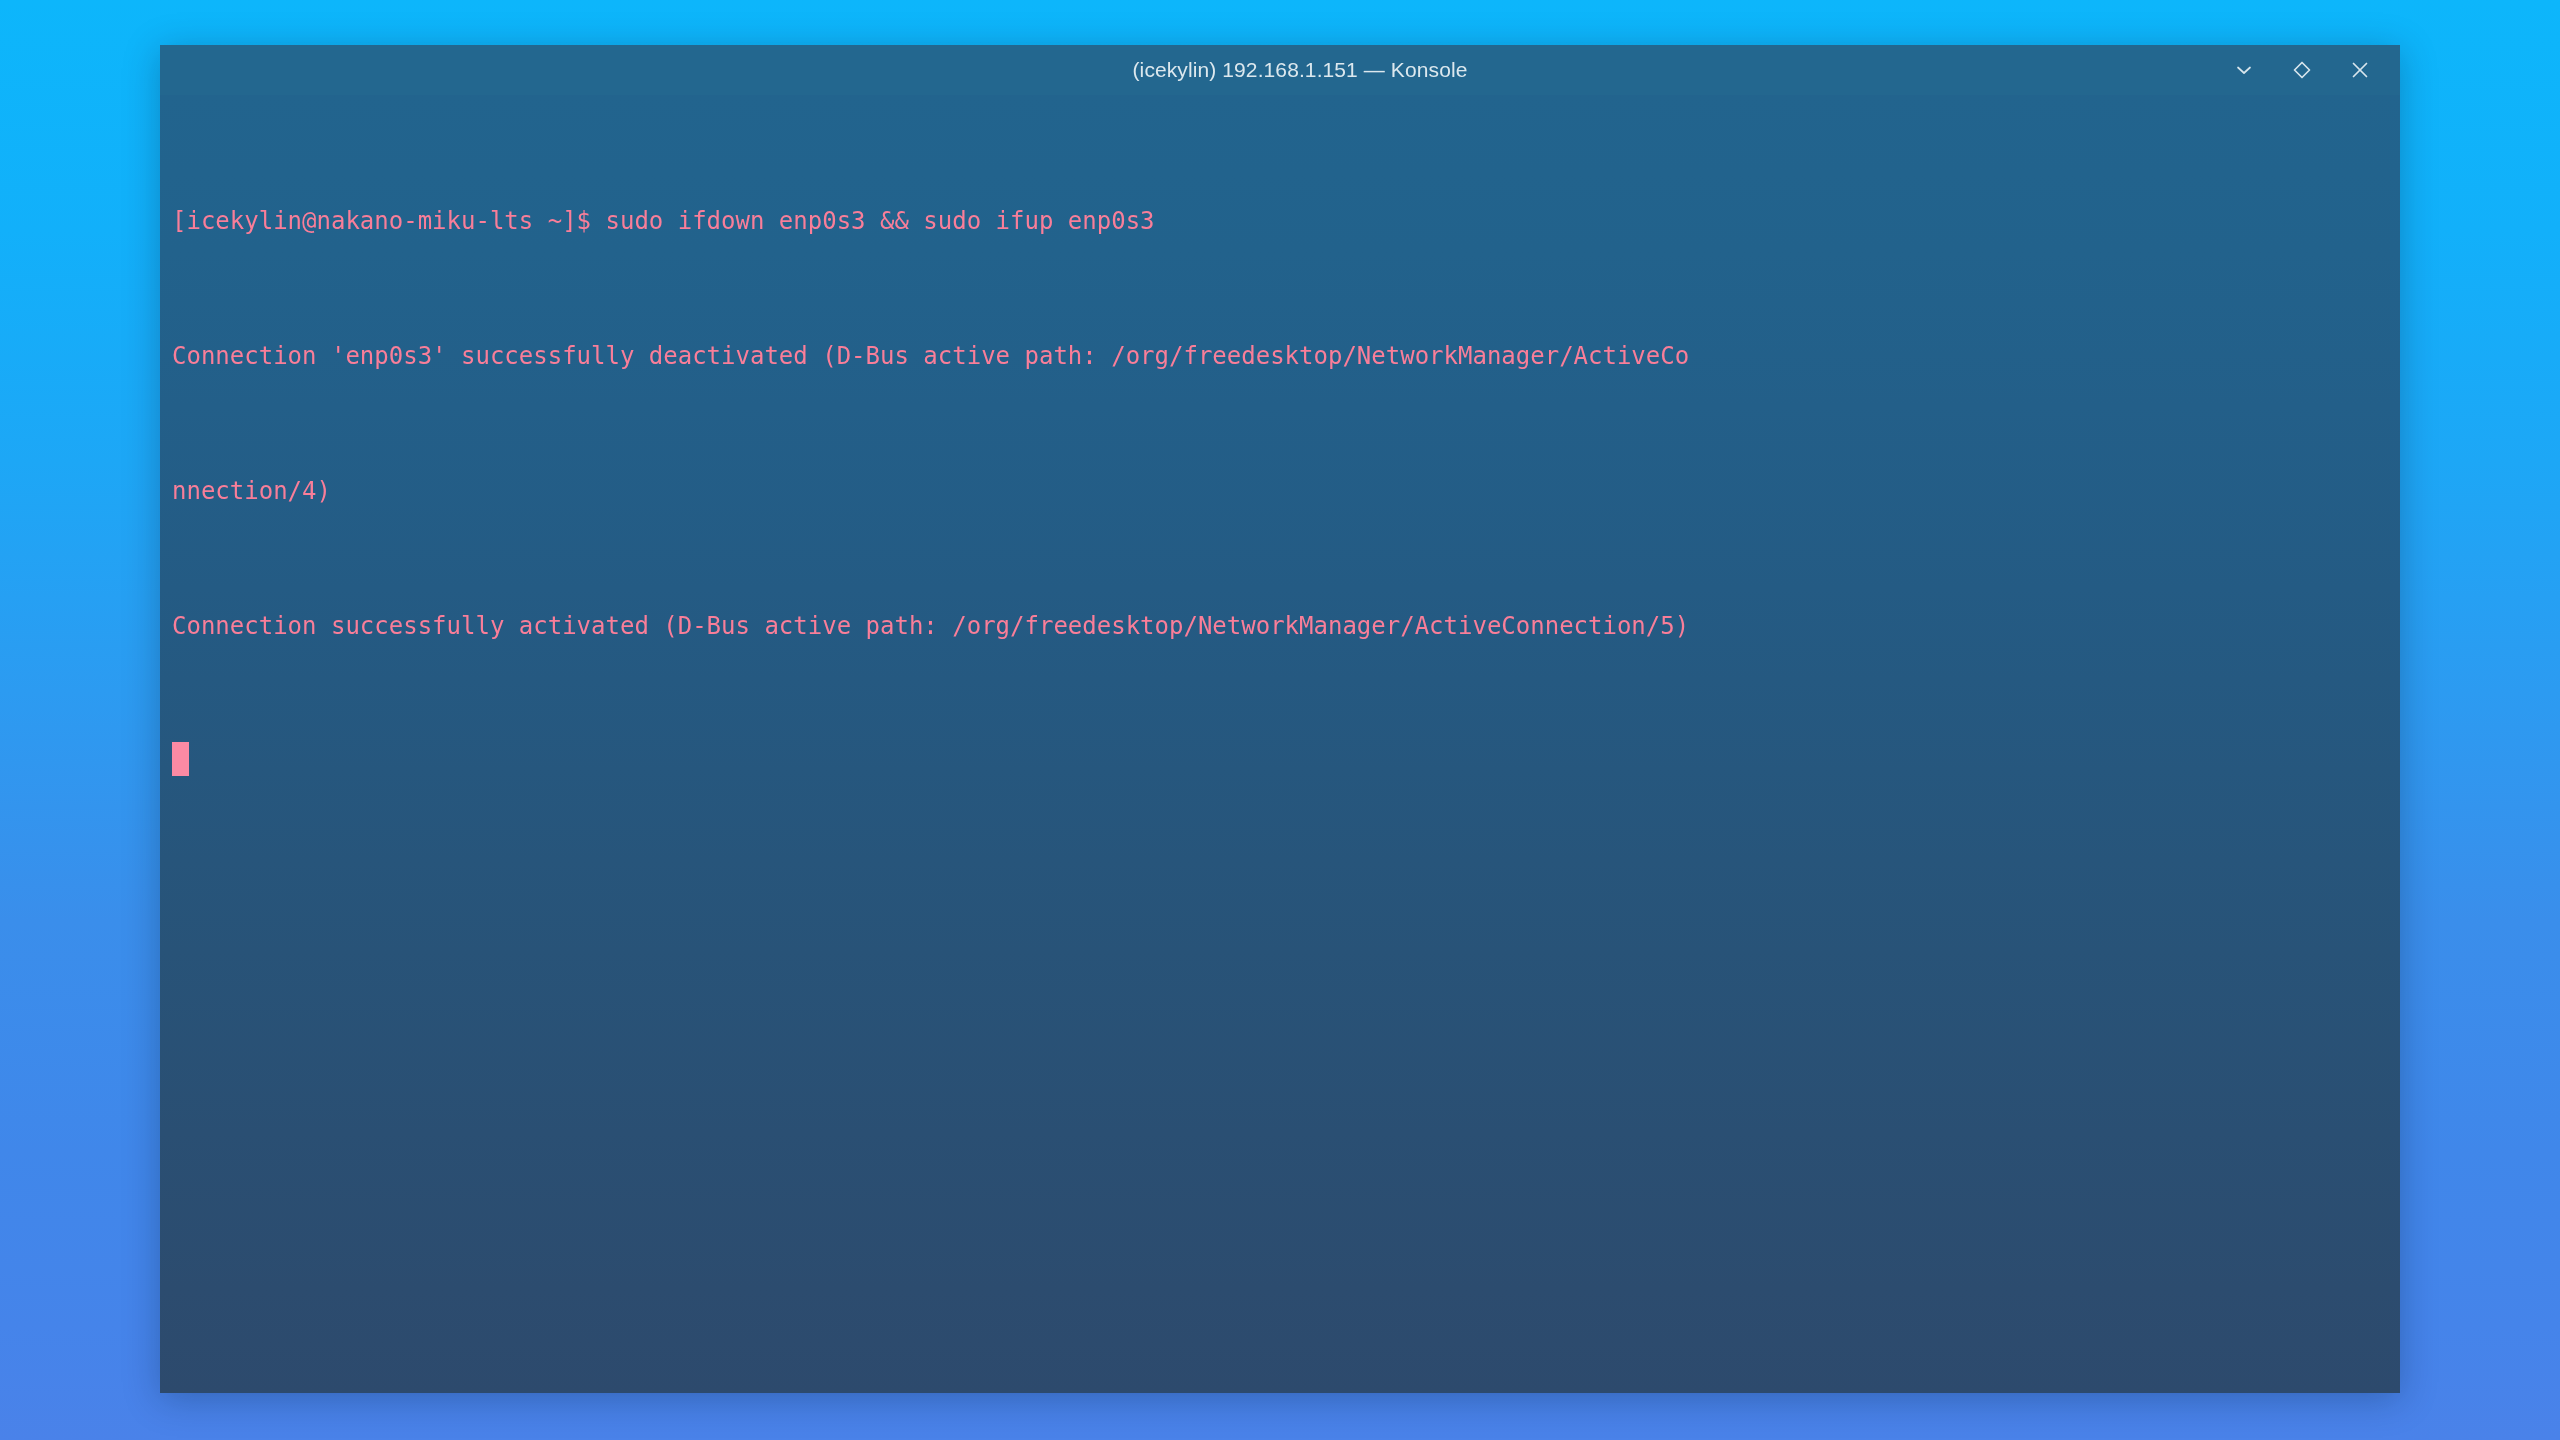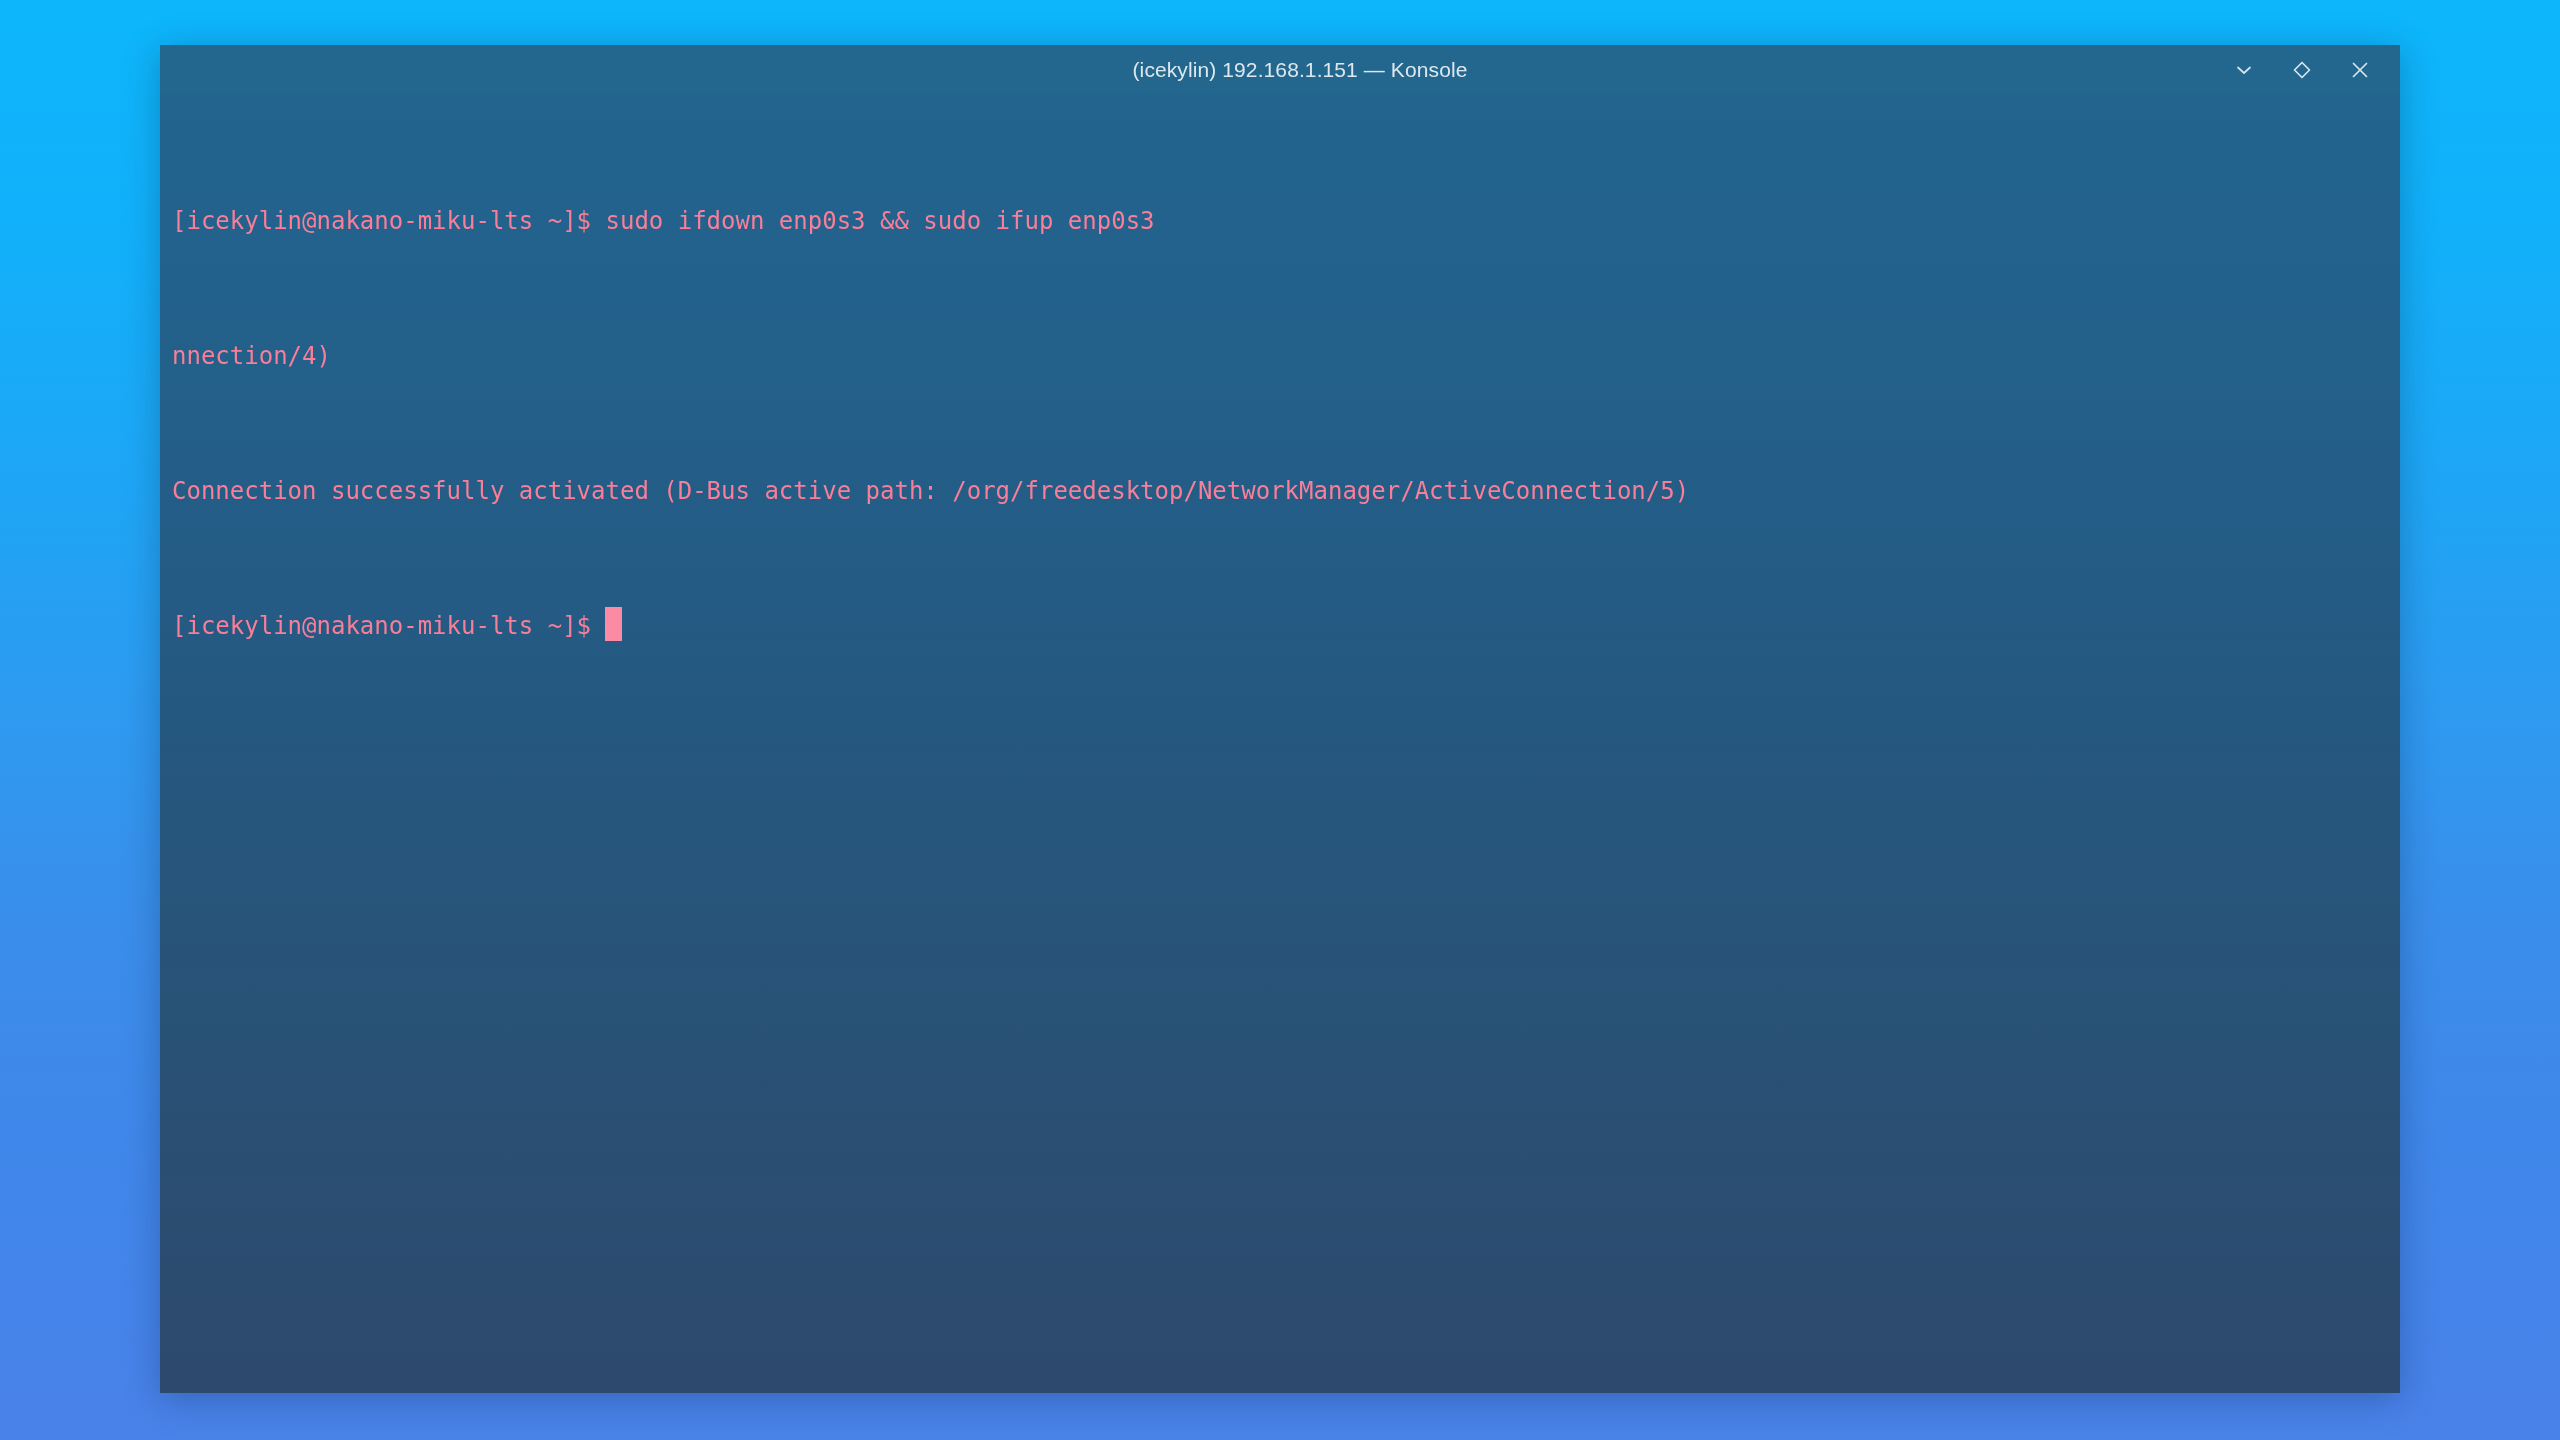--- a/index.html
+++ b/index.html
@@ -159,20 +159,21 @@
               <line x1="17.5" y1="4.5" x2="4.5" y2="17.5"></line>
             </svg>
           </span>
         </div>
       </div>
     </div>
 
     <div id="terminal-body">
       <div id="terminal-output">
         <div class="term-line">[icekylin@nakano-miku-lts ~]$ sudo ifdown enp0s3 &amp;&amp; sudo ifup enp0s3</div>
+        <div class="term-line">Connection 'enp0s3' successfully deactivated (D-Bus active path: /org/freedesktop/NetworkManager/ActiveCo</div>
         <div class="term-line">nnection/4)</div>
         <div class="term-line">Connection successfully activated (D-Bus active path: /org/freedesktop/NetworkManager/ActiveConnection/5)</div>
-        <div class="term-line"><span>[icekylin@nakano-miku-lts ~]$ </span><span id="cursor-block"></span></div>
+        <div class="term-line"><span id="cursor-block"></span></div>
       </div>
     </div>
 
   </div>
 </div>
 
 </body></html>

